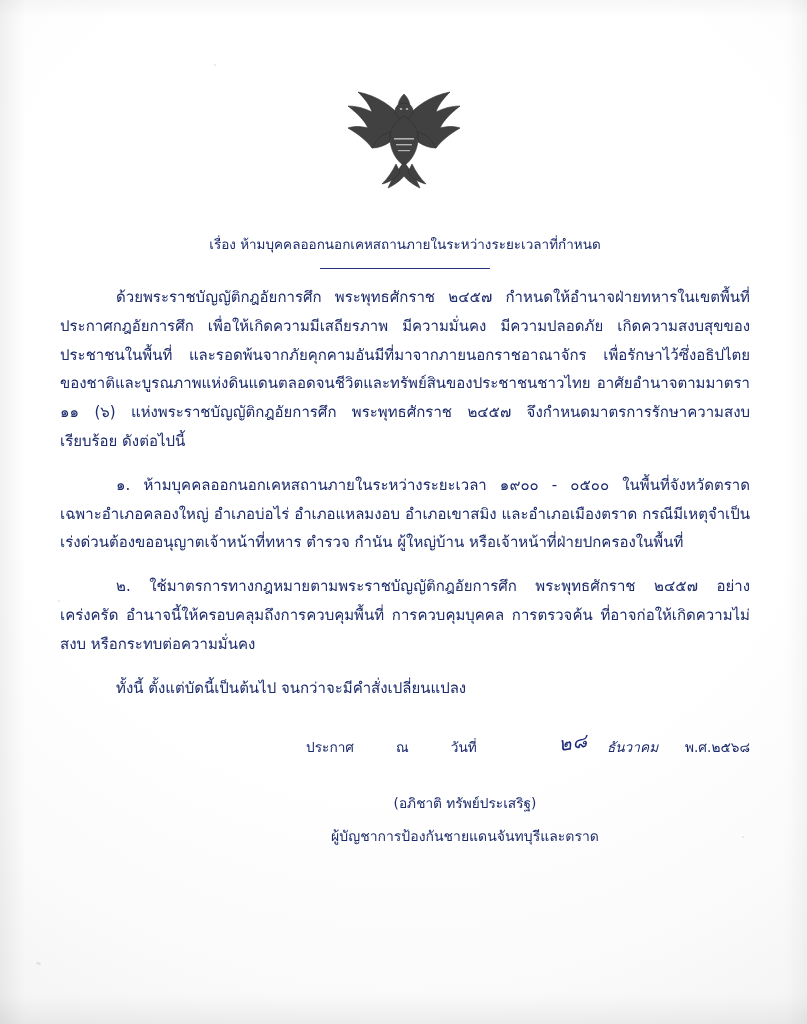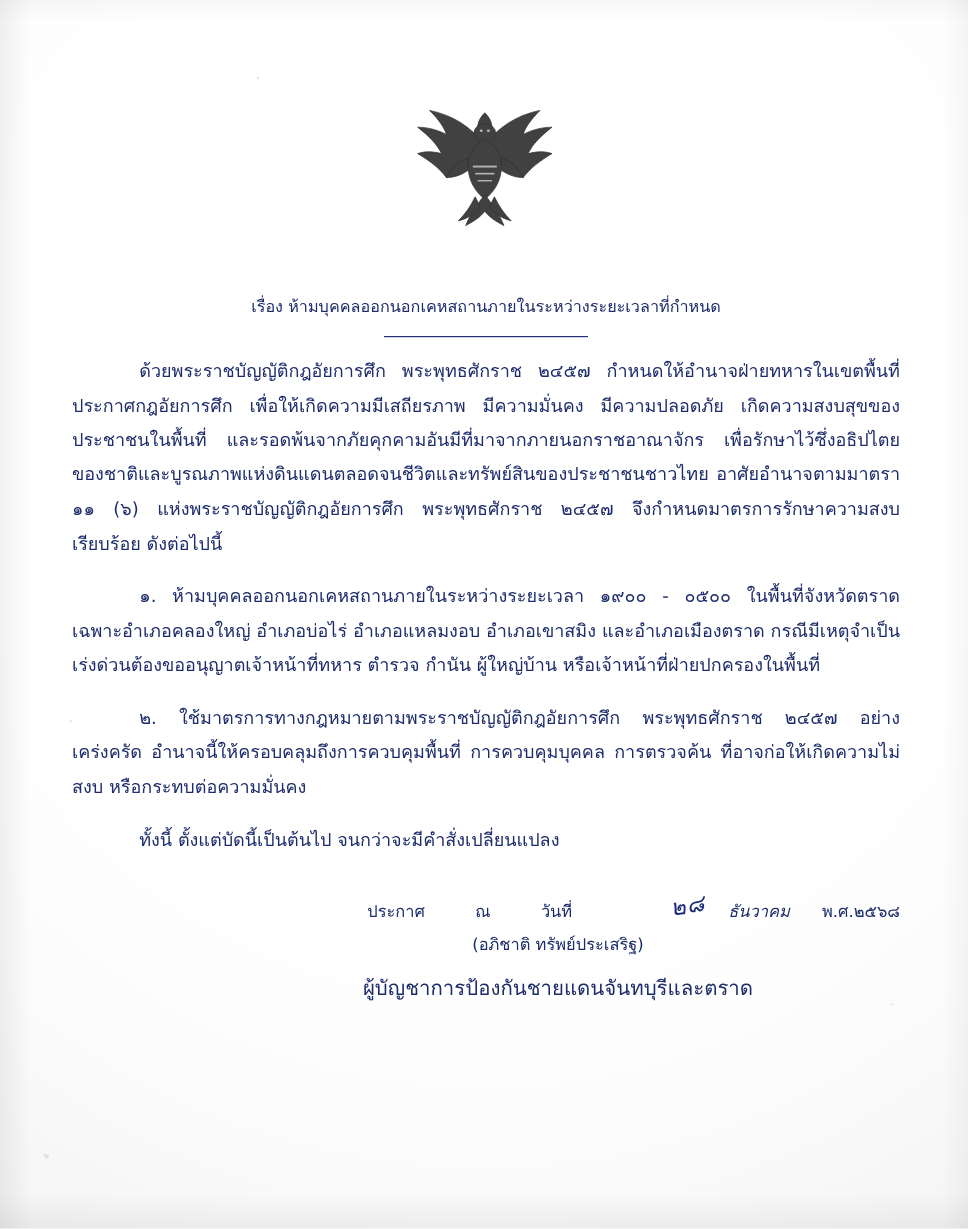--- a/index.html
+++ b/index.html
@@ -68,21 +68,20 @@
   .title-block {
     text-align: center;
     line-height: 1.85;
   }
   .title-line-1 {
     font-size: 14.5px;
     letter-spacing: .1px;
   }
   .title-line-2 {
     font-size: 13.5px;
-    margin-top: 12px;
   }
   .rule {
     width: 170px;
     height: 0;
     border-top: 1.3px solid #24307a;
     margin: 11px auto 0 auto;
   }
 
   .para {
     font-size: 15px;
@@ -134,29 +133,29 @@
   }
   .signature-mark {
     position: absolute;
     left: 72px;
     top: -30px;
     width: 74px;
     height: 40px;
     pointer-events: none;
   }
   .name-row {
-    margin-top: 4px;
+    margin-top: 32px;
     font-size: 13.7px;
     color: #1d2c6b;
     text-align: center;
     padding-left: 120px;
   }
   .post-row {
     margin-top: 11px;
-    font-size: 17px;
+    font-size: 14px;
     color: #1d2c6b;
     text-align: center;
     padding-left: 120px;
   }
 </style>
 </head>
 <body>
 
 <div class="scan-page">
 

